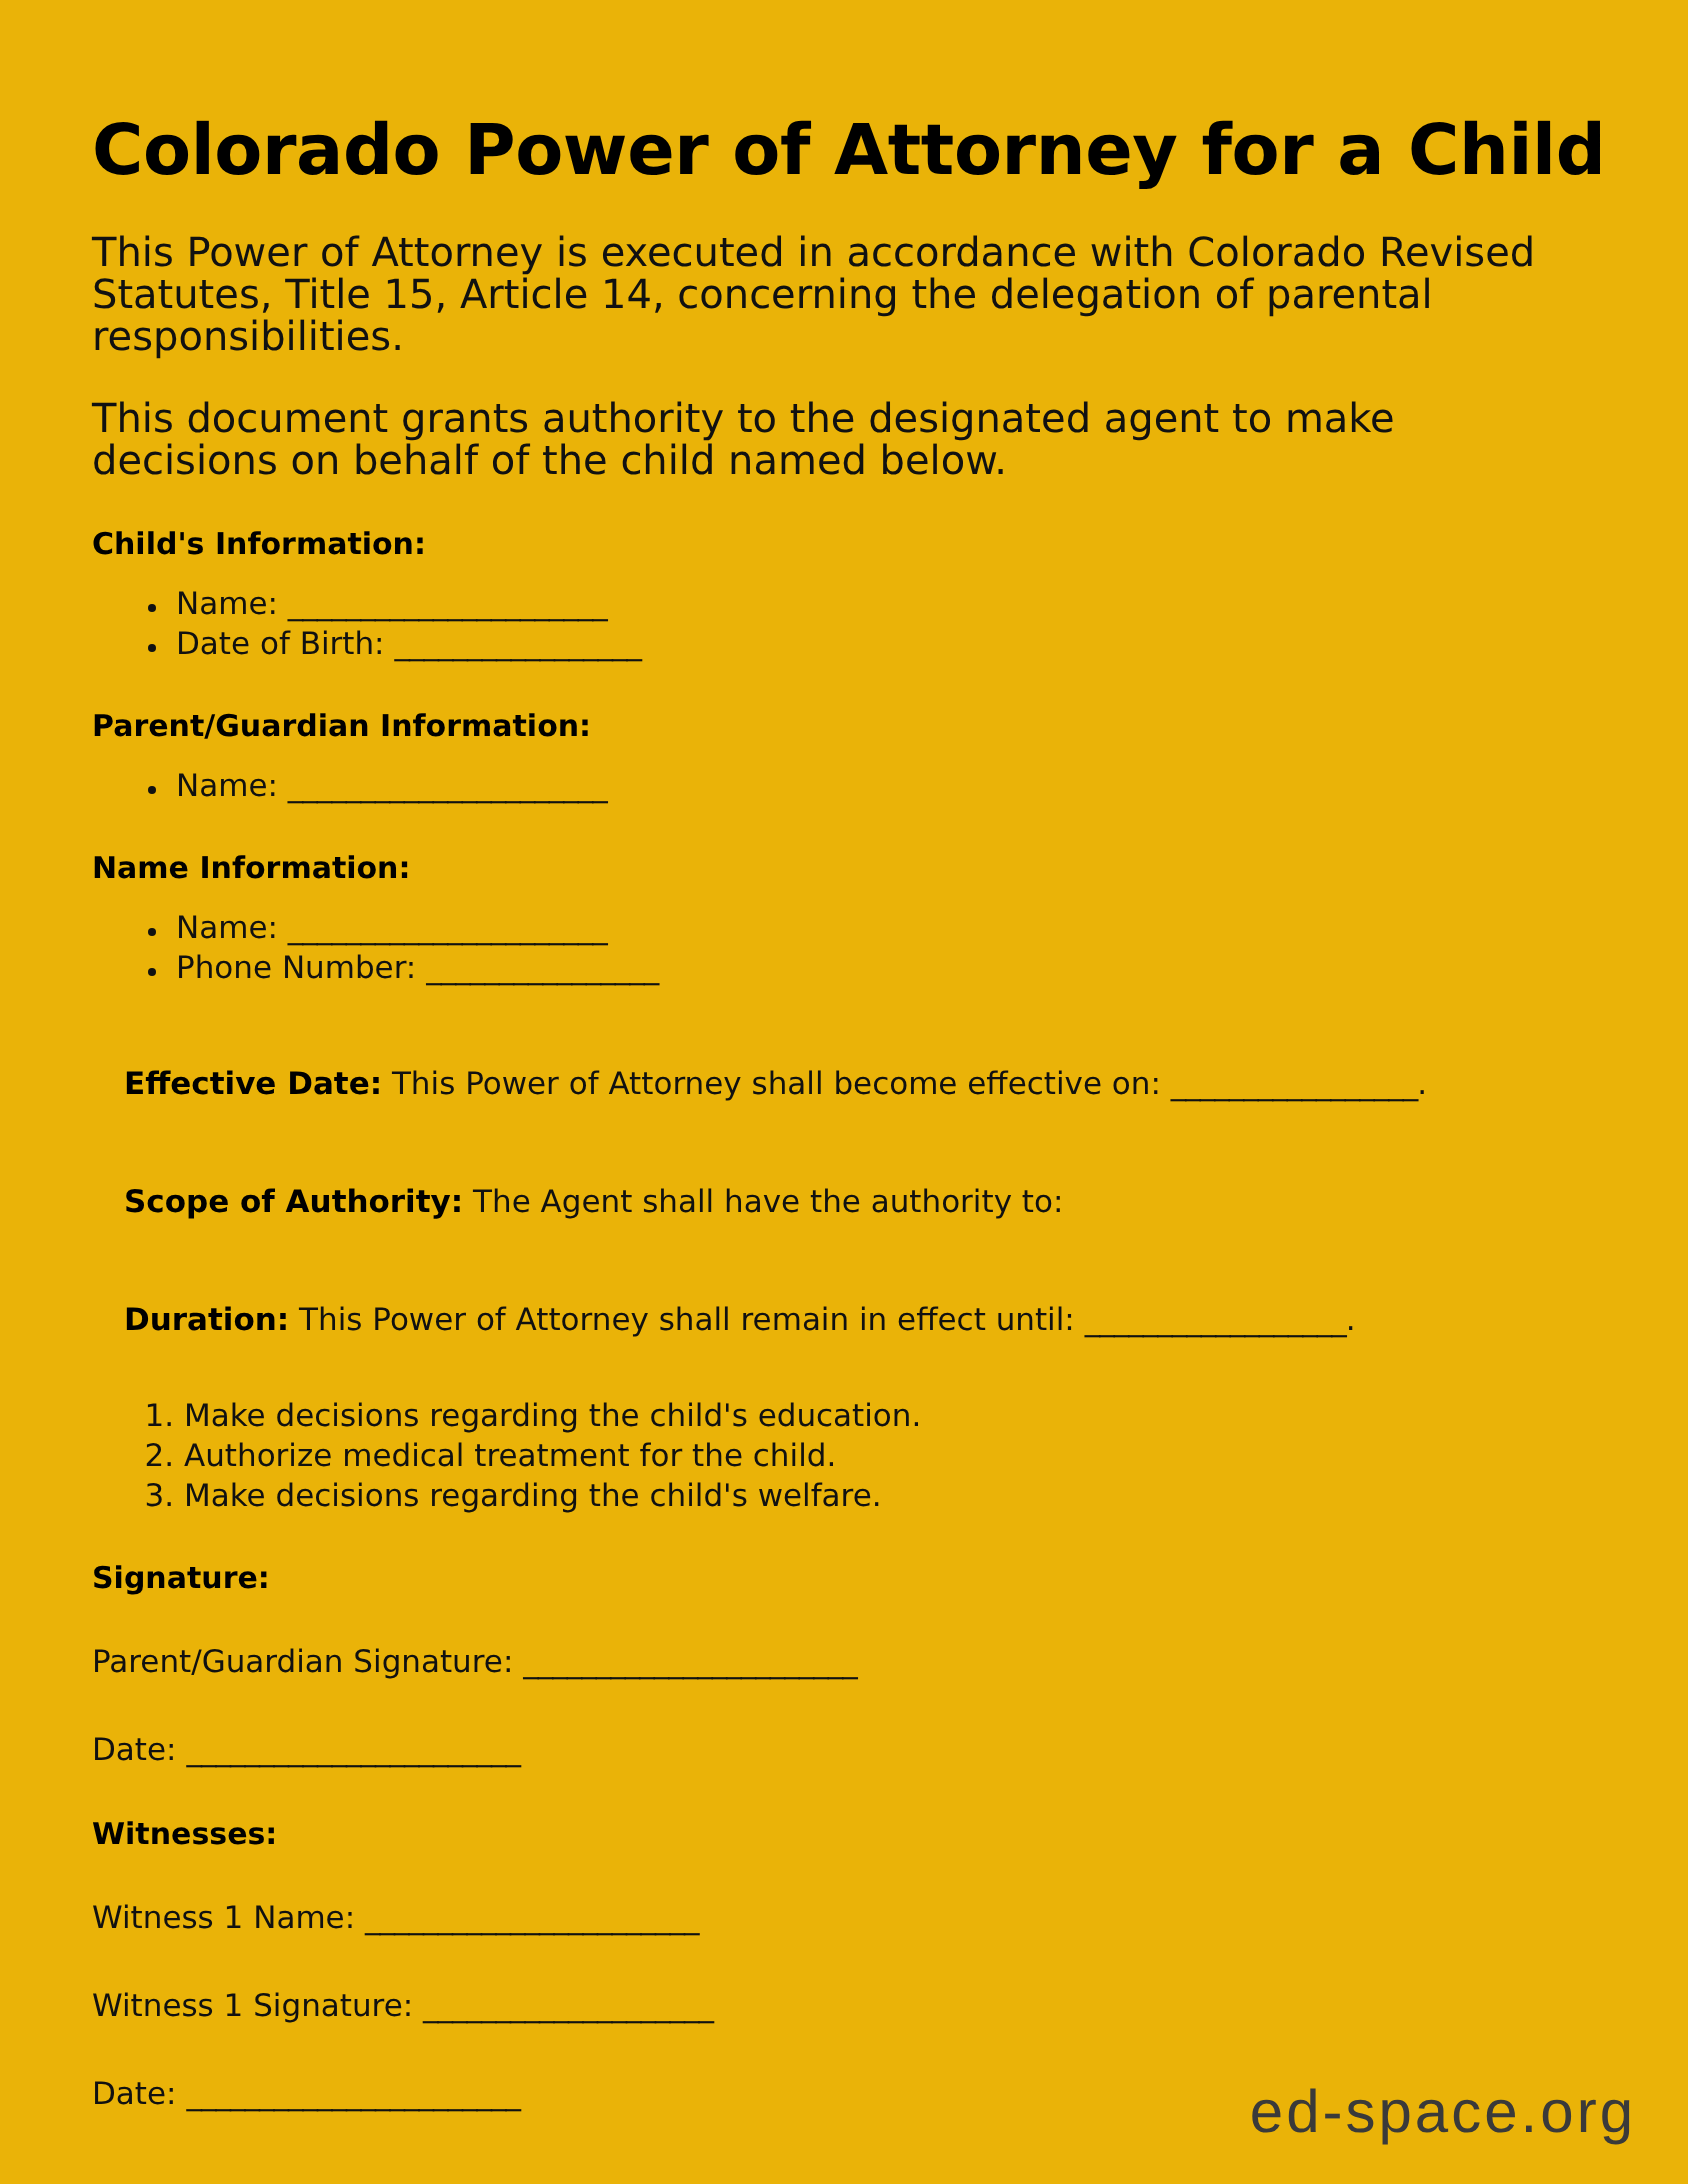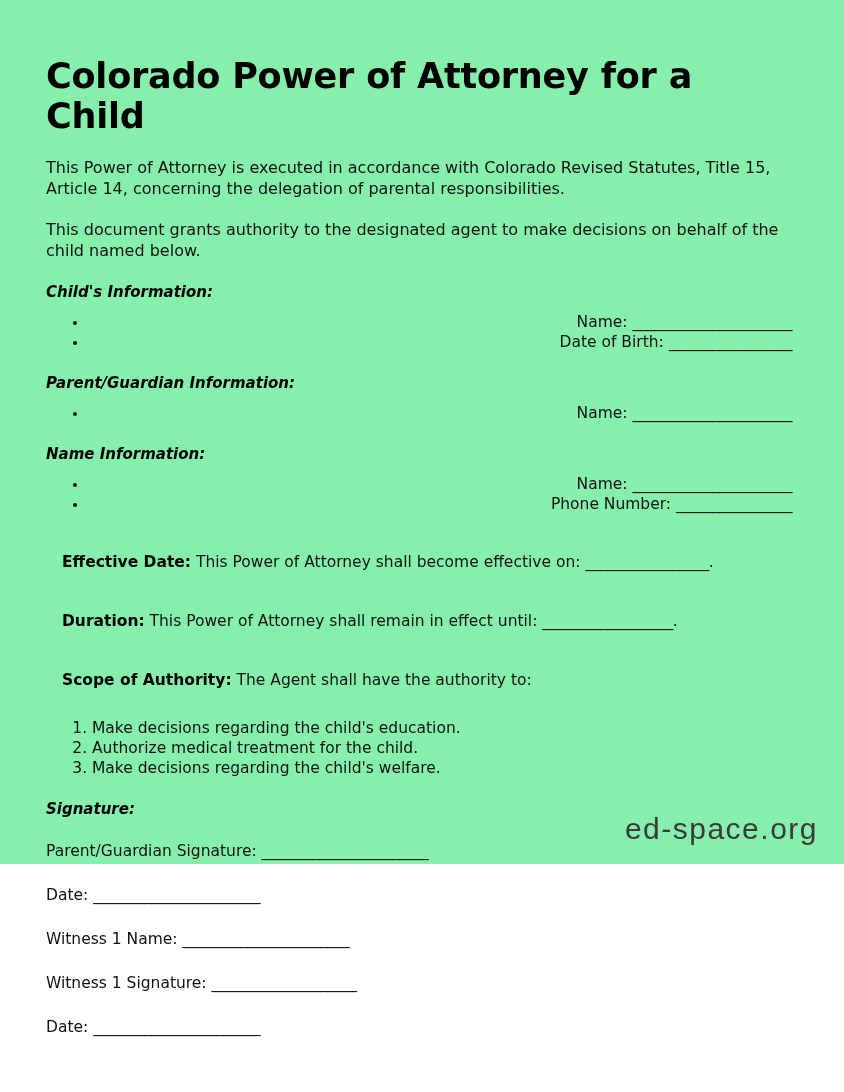--- a/index.html
+++ b/index.html
@@ -13,63 +13,62 @@
     position: relative;
     overflow: hidden;
     font-family: "DejaVu Sans", "Liberation Sans", sans-serif;
     color: #000000;
     -webkit-font-smoothing: antialiased;
   }
   .page {
     position: absolute;
     left: 0; top: 0;
     width: 844px;
-    height: 864px;
-    background: #86efac;
+    height: 1092px;
+    background: #eab308;
     box-sizing: border-box;
-    padding: 46px 52px 0 46px;
+    padding: 46px 24px 0 46px;
   }
 
   .doc-title {
     font-size: 35px;
     font-weight: bold;
     letter-spacing: -0.2px;
     line-height: 1.15;
     margin: 0;
     padding-top: 10px;
     color: #000;
   }
 
   p.para {
-    font-size: 16px;
+    font-size: 20px;
     line-height: 21px;
     margin: 0;
     padding-top: 20px;
     max-width: 748px;
     color: #111;
   }
   p.para.tight { padding-top: 19px; }
 
   h2.section {
     font-size: 15px;
     font-weight: bold;
     margin: 0;
     padding-top: 22px;
     color: #000;
-    font-style: italic;
   }
 
   ul.fields, ol.authority {
     margin: 0;
     padding-top: 11px;
     padding-left: 42px;
     padding-bottom: 0;
     list-style-position: outside;
   }
-  ul.fields { list-style-type: disc; text-align: right; }
+  ul.fields { list-style-type: disc; }
   ol.authority {
     padding-left: 46px;
     list-style-type: decimal;
   }
   ul.fields li, ol.authority li {
     font-size: 15.5px;
     line-height: 20px;
     color: #111;
     padding: 0;
     margin: 0;
@@ -137,47 +136,48 @@
     <li><span>Phone Number:</span> <span class="blank">________________</span></li>
   </ul>
 
   <p class="inline-field">
     <span class="lbl">Effective Date:</span>
     <span>This Power of Attorney shall become effective on:</span>
     <span class="blank">_________________</span><span>.</span>
   </p>
 
   <p class="inline-field">
+    <span class="lbl">Scope of Authority:</span>
+    <span>The Agent shall have the authority to:</span>
+  </p>
+
+  <p class="inline-field">
     <span class="lbl">Duration:</span>
     <span>This Power of Attorney shall remain in effect until:</span>
     <span class="blank">__________________</span><span>.</span>
-  </p>
-
-  <p class="inline-field">
-    <span class="lbl">Scope of Authority:</span>
-    <span>The Agent shall have the authority to:</span>
   </p>
 
   <ol class="authority">
     <li>Make decisions regarding the child's education.</li>
     <li>Authorize medical treatment for the child.</li>
     <li>Make decisions regarding the child's welfare.</li>
   </ol>
 
   <h2 class="section">Signature:</h2>
 
   <p class="plain-field">
     <span>Parent/Guardian Signature:</span>
     <span class="blank">_______________________</span>
   </p>
   <p class="plain-field">
     <span>Date:</span>
     <span class="blank">_______________________</span>
   </p>
 
+  <h2 class="section">Witnesses:</h2>
 
   <p class="plain-field">
     <span>Witness 1 Name:</span>
     <span class="blank">_______________________</span>
   </p>
   <p class="plain-field">
     <span>Witness 1 Signature:</span>
     <span class="blank">____________________</span>
   </p>
   <p class="plain-field">

